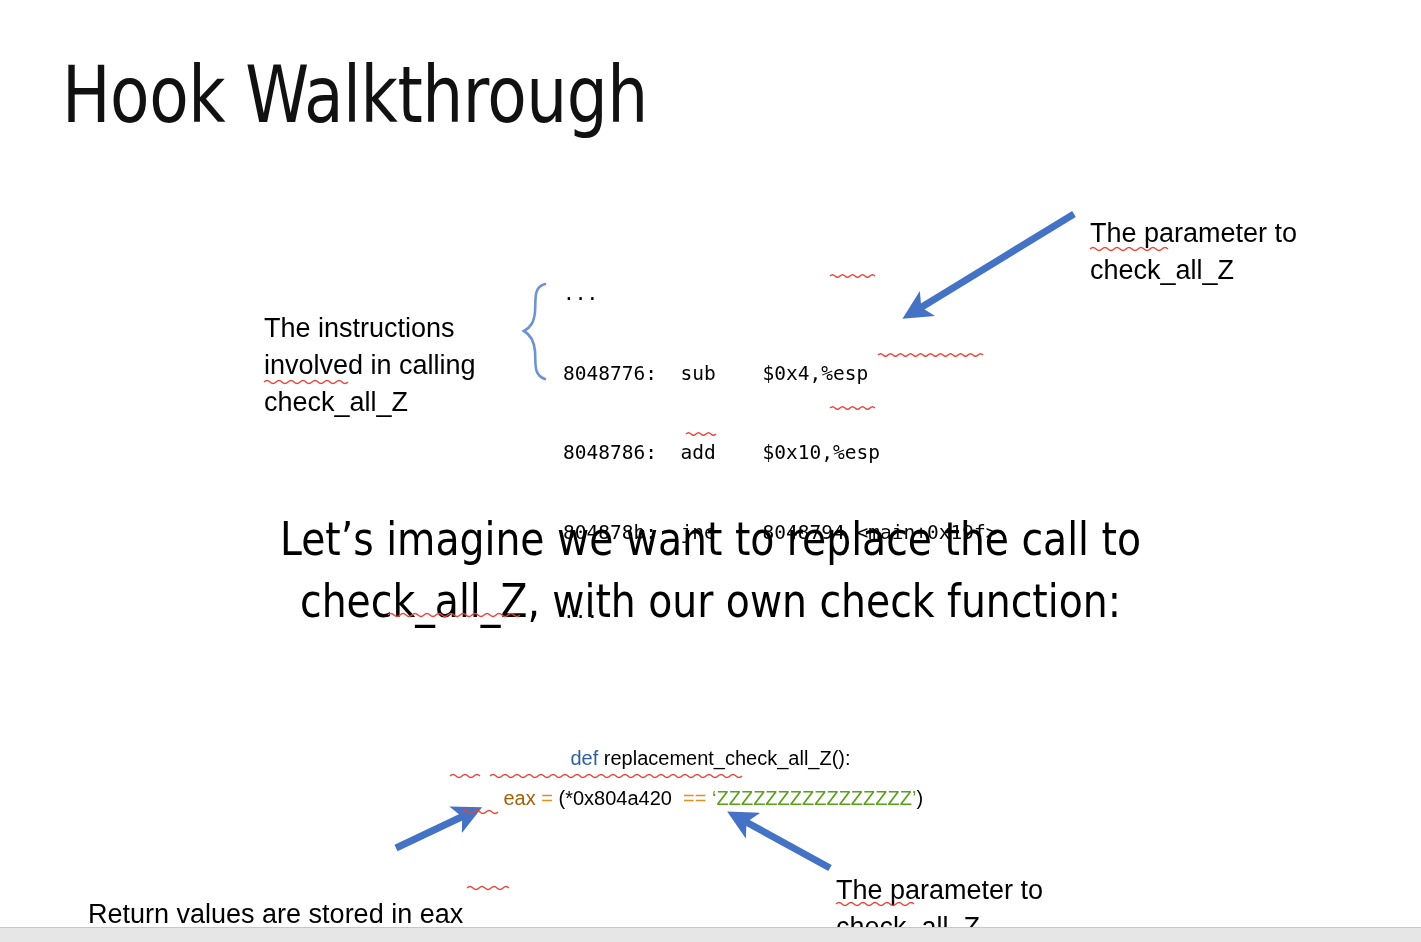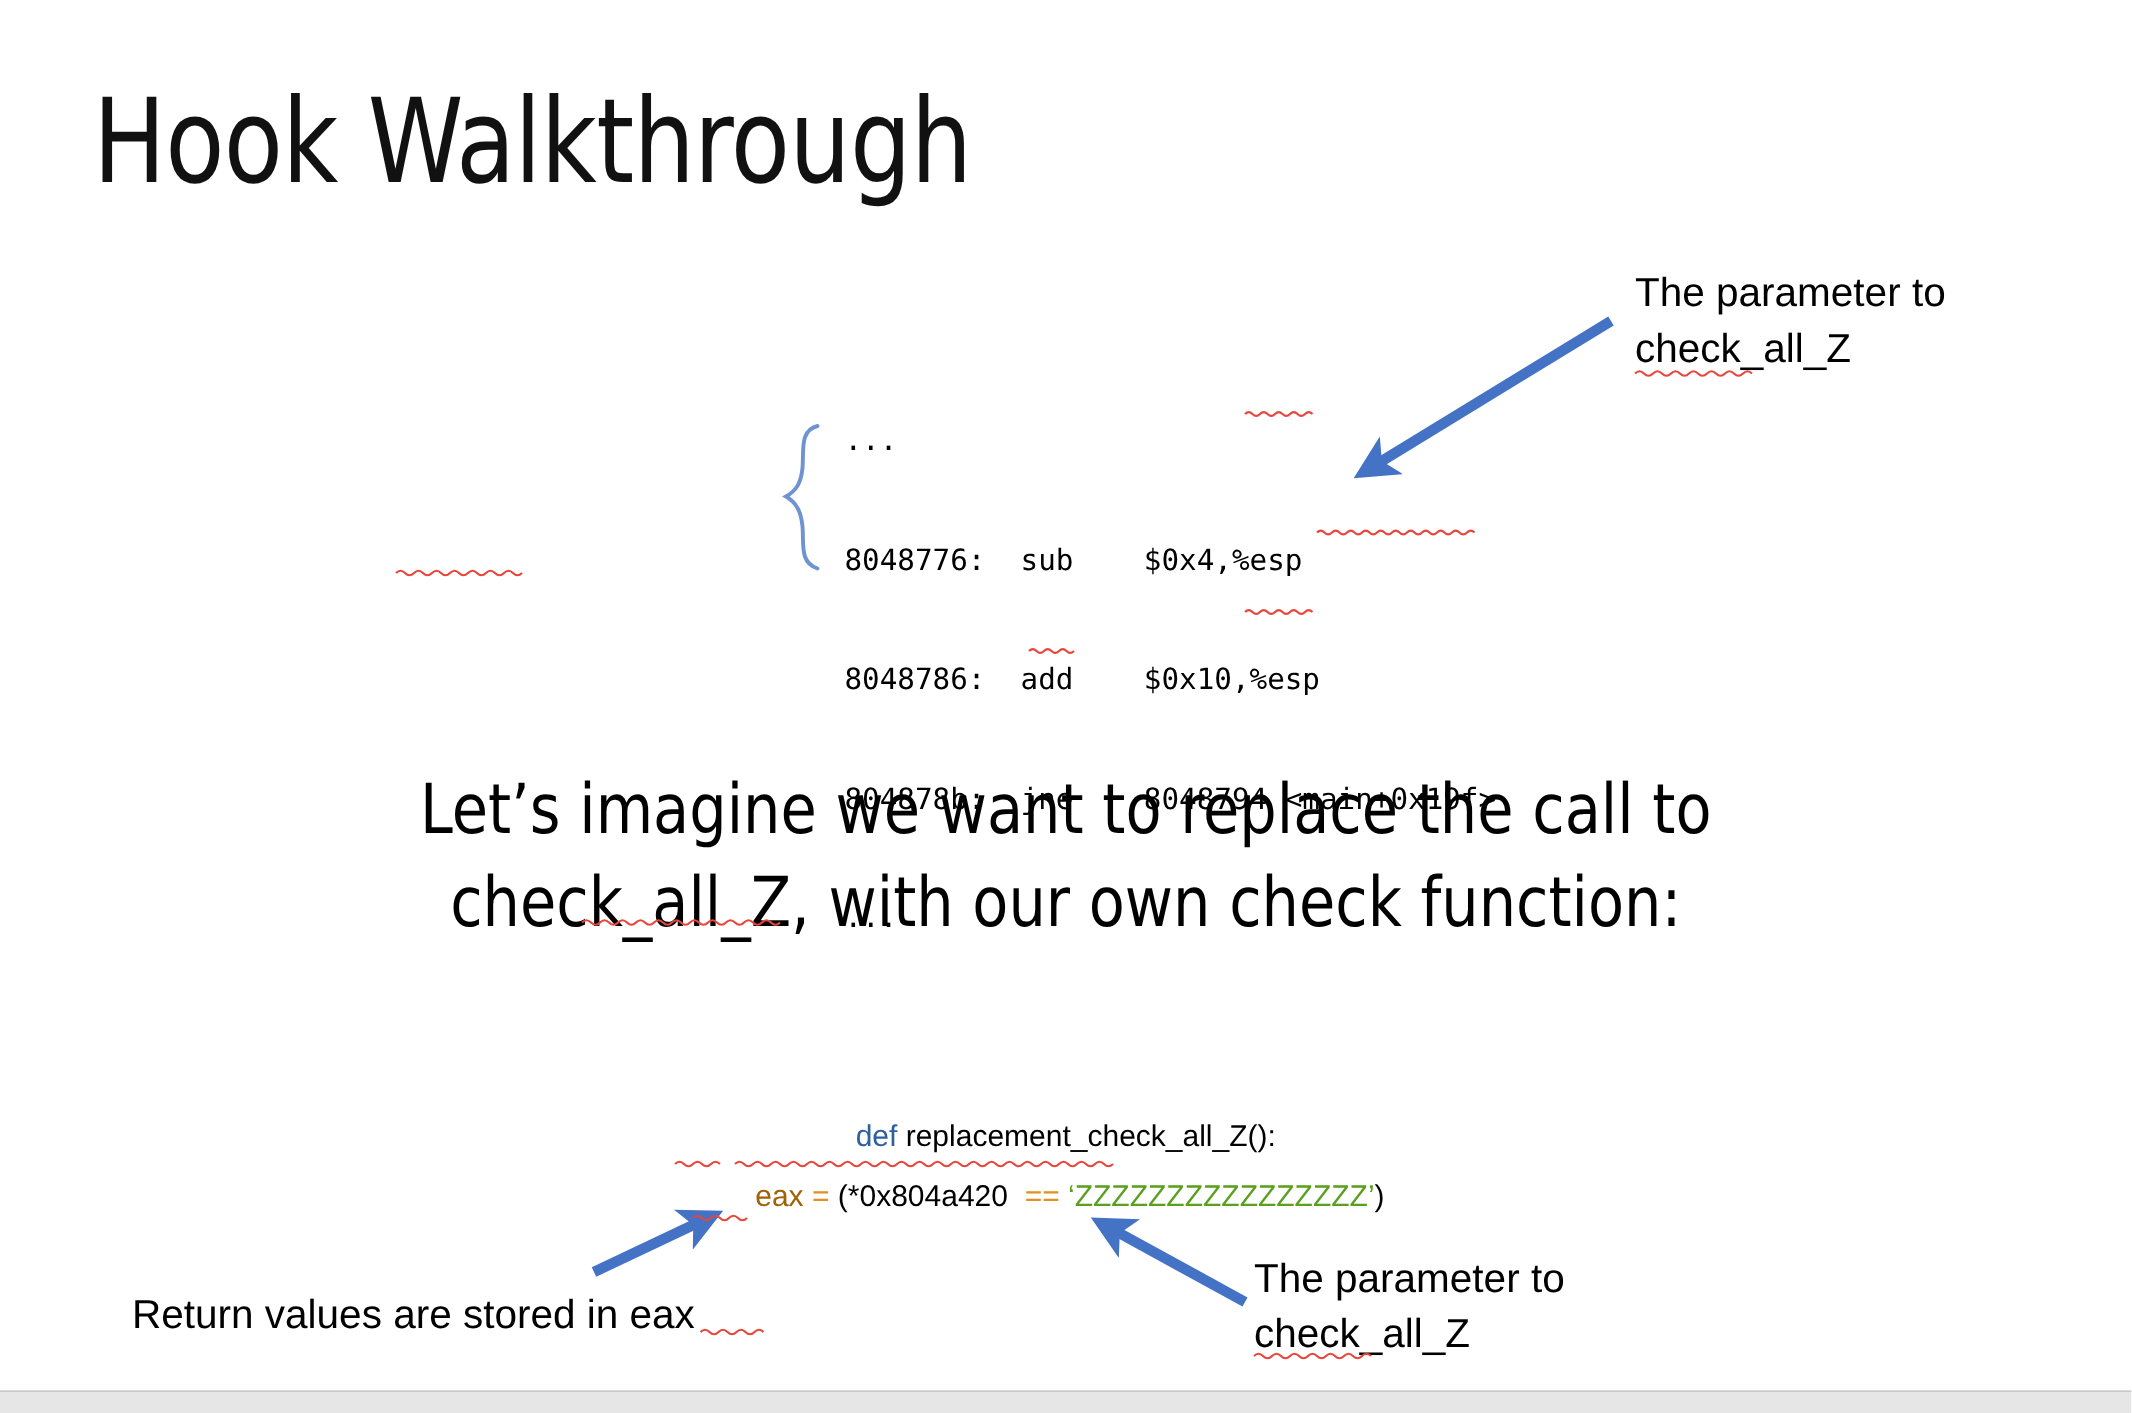--- a/index.html
+++ b/index.html
@@ -56,20 +56,21 @@
   .asm-line { white-space: pre; }
 
   
   .annot {
     position: absolute;
     font-family: "Liberation Sans", sans-serif;
     font-size: 27px;
     line-height: 37px;
     color: #000000;
     white-space: pre-line;
+    margin-top: 38px;
   }
   #annot-left   { left: 264px; top: 272px; width: 260px; }
   #annot-topright { left: 1090px; top: 177px; width: 300px; }
   #annot-botleft  { left: 88px; top: 858px; width: 440px; white-space: nowrap; }
   #annot-botright { left: 836px; top: 834px; width: 300px; }
 
   
   #middle {
     position: absolute;
     left: 0;
@@ -133,20 +134,21 @@
   <div id="title">Hook Walkthrough</div>
 
   <div id="asm-block">
     <div class="asm-line">...</div>
     <div class="asm-line">8048776:  sub    $0x4,%esp</div>
     <div class="asm-line">8048786:  add    $0x10,%esp</div>
     <div class="asm-line">804878b:  jne    8048794 &lt;main+0x19f&gt;</div>
     <div class="asm-line">...</div>
   </div>
 
+  <div class="annot" id="annot-left">The instructions involved in calling check_all_Z</div>
 
   <div class="annot" id="annot-topright">The parameter to check_all_Z</div>
 
   <div class="annot" id="annot-botleft">Return values are stored in eax</div>
 
   <div class="annot" id="annot-botright">The parameter to check_all_Z</div>
 
   <div id="middle">
     <span class="mline">Let’s imagine we want to replace the call to</span>
     <span class="mline">check_all_Z, with our own check function:</span>

